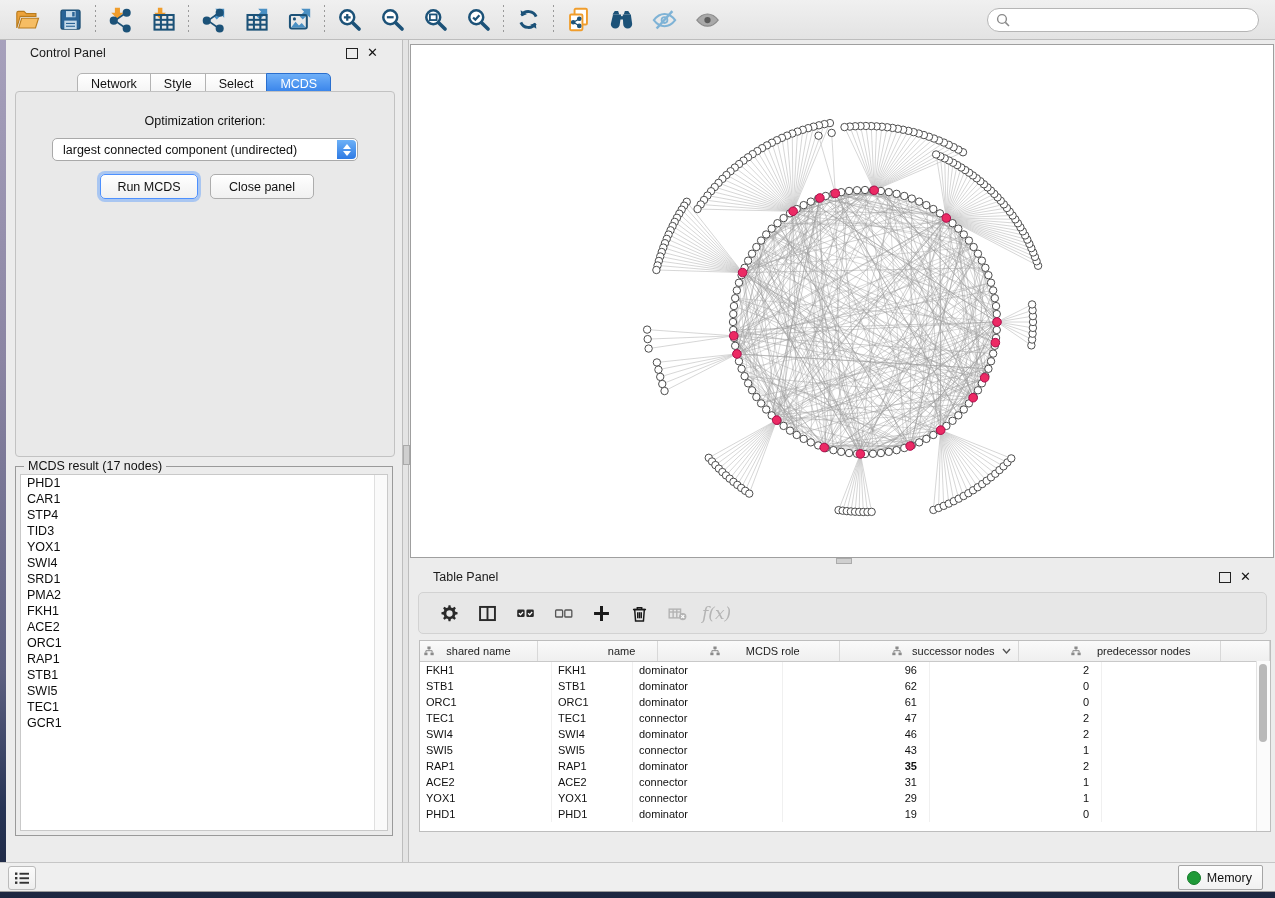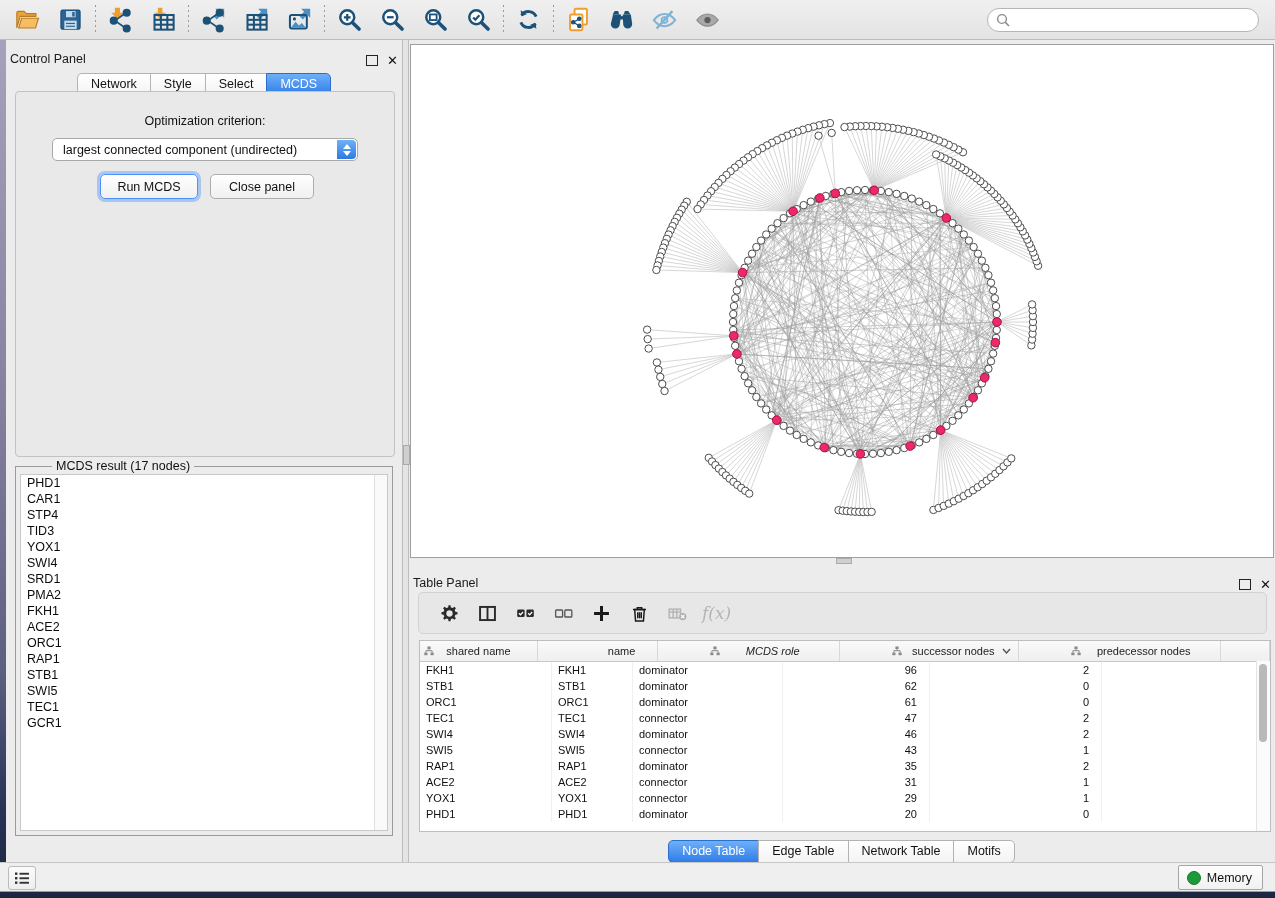--- a/index.html
+++ b/index.html
@@ -17,21 +17,21 @@
   .tsep{width:1px;height:30px;margin:0 3px;flex:0 0 auto;
     background-image:linear-gradient(#9a9a9a 40%,transparent 0);background-size:1px 5px;}
   #search-wrap{margin-left:auto;position:relative;width:272px;height:24px;flex:0 0 auto;margin-right:10px;}
   #search-wrap input{width:100%;height:100%;box-sizing:border-box;border:1px solid #b5b5b5;border-radius:12px;
     background:#fff;padding-left:28px;font-size:12px;outline:none;color:#333;}
   #search-wrap .mag{position:absolute;left:9px;top:5px;width:14px;height:14px;}
   
   #main{position:absolute;left:6px;top:40px;width:1269px;height:822px;background:#ececec;}
   
   #cp{position:absolute;left:0;top:0;width:396px;height:822px;}
-  .panel-head{height:26px;display:flex;align-items:flex-end;padding:0 4px;font-size:12.5px;color:#1a1a1a;}
+  .panel-head{height:26px;display:flex;align-items:center;padding:0 24px;font-size:12.5px;color:#1a1a1a;}
   .win-btns{margin-left:auto;display:flex;align-items:center;gap:9px;}
   .float-btn{width:10px;height:9px;border:1.6px solid #222;background:transparent;}
   .close-btn{font-size:13px;font-weight:bold;color:#111;line-height:10px;}
   #cp-tabs{position:absolute;left:72px;top:33px;display:flex;}
   .seg{border:1px solid #b3b3b3;background:linear-gradient(#ffffff,#f3f3f3);padding:3px 13px 4px;font-size:12.5px;
     margin-left:-1px;color:#111;white-space:nowrap;}
   .seg.first{border-radius:5px 0 0 5px;}
   .seg.last{border-radius:0 5px 5px 0;}
   .seg.active{background:linear-gradient(#6fb0f8,#2f7ce8);color:#fff;border-color:#2a6fce;}
   #cp-body{position:absolute;left:9px;top:51px;width:378px;height:364px;background:#e9e9e9;
@@ -41,21 +41,21 @@
     border-radius:5px;font-size:12.5px;color:#111;line-height:23px;padding-left:10px;box-sizing:border-box;}
   #criterion .stepper{position:absolute;right:1px;top:1px;bottom:1px;width:19px;border-radius:0 4px 4px 0;
     background:linear-gradient(#6db1f7,#2e7ae4);display:flex;flex-direction:column;align-items:center;justify-content:center;gap:2px;}
   .chev-up{width:0;height:0;border-left:4px solid transparent;border-right:4px solid transparent;border-bottom:5px solid #fff;}
   .chev-dn{width:0;height:0;border-left:4px solid transparent;border-right:4px solid transparent;border-top:5px solid #fff;}
   .cp-btn{position:absolute;top:82px;height:25px;background:linear-gradient(#fff,#f0f0f0);border:1px solid #adadad;
     border-radius:5px;font-size:12.5px;color:#111;display:flex;align-items:center;justify-content:center;box-sizing:border-box;}
   #run-btn{left:84px;width:98px;border-color:#4d90fe;box-shadow:0 0 0 3px rgba(90,155,250,.45);}
   #closepanel-btn{left:194px;width:104px;}
   #result-box{position:absolute;left:9px;top:426px;width:376px;height:368px;border:1px solid #9a9a9a;}
-  #result-legend{position:absolute;left:8px;top:-8px;background:#ececec;padding:0 4px;font-size:12.5px;color:#111;margin-left:28px;}
+  #result-legend{position:absolute;left:8px;top:-8px;background:#ececec;padding:0 4px;font-size:12.5px;color:#111;}
   #result-list{position:absolute;left:4px;top:7px;right:4px;bottom:4px;background:#fff;border:1px solid #c9c9c9;
     overflow:hidden;font-size:12.5px;color:#0c0c0c;}
   #result-list .li{padding:1.5px 0 1.5px 6px;line-height:13px;}
   #result-scroll{position:absolute;right:5px;top:8px;width:12px;bottom:5px;background:#fafafa;border-left:1px solid #e0e0e0;}
   
   #vsplit{position:absolute;left:396px;top:0;width:7px;height:822px;background:#e4e4e4;
     border-left:1px solid #bdbdbd;border-right:1px solid #bdbdbd;box-sizing:border-box;}
   #vsplit-handle{position:absolute;left:0px;top:405px;width:5px;height:18px;background:#cfcfcf;border:1px solid #aaa;}
   
   #right{position:absolute;left:403px;top:0;width:866px;height:822px;}
@@ -1240,21 +1240,21 @@
                   <rect x="0.3" y="6.6" width="3.2" height="2.6"></rect>
                   <rect x="6.5" y="6.6" width="3.2" height="2.6"></rect>
                 </g>
                 <path d="M5 3.1v1.6M1.9 6.6V4.7h6.2v1.9" stroke="#8a8a8a" fill="none"></path>
               </svg>
               <span>shared name</span>
             </div>
             <div class="th" style="width: 81px;">
               <span>name</span>
             </div>
-            <div class="th" style="width: 150px; font-style: italic;">
+            <div class="th" style="width: 150px;">
               <svg class="colicon" width="10" height="10" viewBox="0 0 10 10">
                 <g fill="#8a8a8a">
                   <rect x="3.4" y="0.5" width="3.2" height="2.6"></rect>
                   <rect x="0.3" y="6.6" width="3.2" height="2.6"></rect>
                   <rect x="6.5" y="6.6" width="3.2" height="2.6"></rect>
                 </g>
                 <path d="M5 3.1v1.6M1.9 6.6V4.7h6.2v1.9" stroke="#8a8a8a" fill="none"></path>
               </svg>
               <span>MCDS role</span>
             </div>
@@ -1325,55 +1325,49 @@
               <div class="td lalign" style="width: 132px;">SWI5</div>
               <div class="td lalign" style="width: 81px;">SWI5</div>
               <div class="td lalign" style="width: 150px;">connector</div>
               <div class="td ralign" style="width: 147px;">43</div>
               <div class="td ralign" style="width: 172px;">1</div>
             </div>
             <div class="tr">
               <div class="td lalign" style="width: 132px;">RAP1</div>
               <div class="td lalign" style="width: 81px;">RAP1</div>
               <div class="td lalign" style="width: 150px;">dominator</div>
-              <div class="td ralign" style="width: 147px;">35</div>
+              <div class="td ralign" style="width: 147px; font-weight: bold;">35</div>
               <div class="td ralign" style="width: 172px;">2</div>
             </div>
             <div class="tr">
               <div class="td lalign" style="width: 132px;">ACE2</div>
               <div class="td lalign" style="width: 81px;">ACE2</div>
               <div class="td lalign" style="width: 150px;">connector</div>
               <div class="td ralign" style="width: 147px;">31</div>
               <div class="td ralign" style="width: 172px;">1</div>
             </div>
             <div class="tr">
               <div class="td lalign" style="width: 132px;">YOX1</div>
               <div class="td lalign" style="width: 81px;">YOX1</div>
               <div class="td lalign" style="width: 150px;">connector</div>
               <div class="td ralign" style="width: 147px;">29</div>
               <div class="td ralign" style="width: 172px;">1</div>
             </div>
             <div class="tr">
               <div class="td lalign" style="width: 132px;">PHD1</div>
               <div class="td lalign" style="width: 81px;">PHD1</div>
               <div class="td lalign" style="width: 150px;">dominator</div>
-              <div class="td ralign" style="width: 147px;">20</div>
+              <div class="td ralign" style="width: 147px;">19</div>
               <div class="td ralign" style="width: 172px;">0</div>
             </div>
           </div>
         <div id="tscroll">
           <div id="tthumb"></div>
         </div>
       </div>
-      <div id="tp-tabs">
-          <div class="seg first active">Node Table</div>
-          <div class="seg">Edge Table</div>
-          <div class="seg">Network Table</div>
-          <div class="seg last">Motifs</div>
-        </div>
     </div>
   </div>
 </div>
 
 <div id="statusbar">
   <div id="status-menu">
     <svg width="16" height="14" viewBox="0 0 16 14">
       <rect x="1" y="1.5" width="2.4" height="2.4" fill="#333"></rect>
         <rect x="1" y="6" width="2.4" height="2.4" fill="#333"></rect>
         <rect x="1" y="10.5" width="2.4" height="2.4" fill="#333"></rect>

